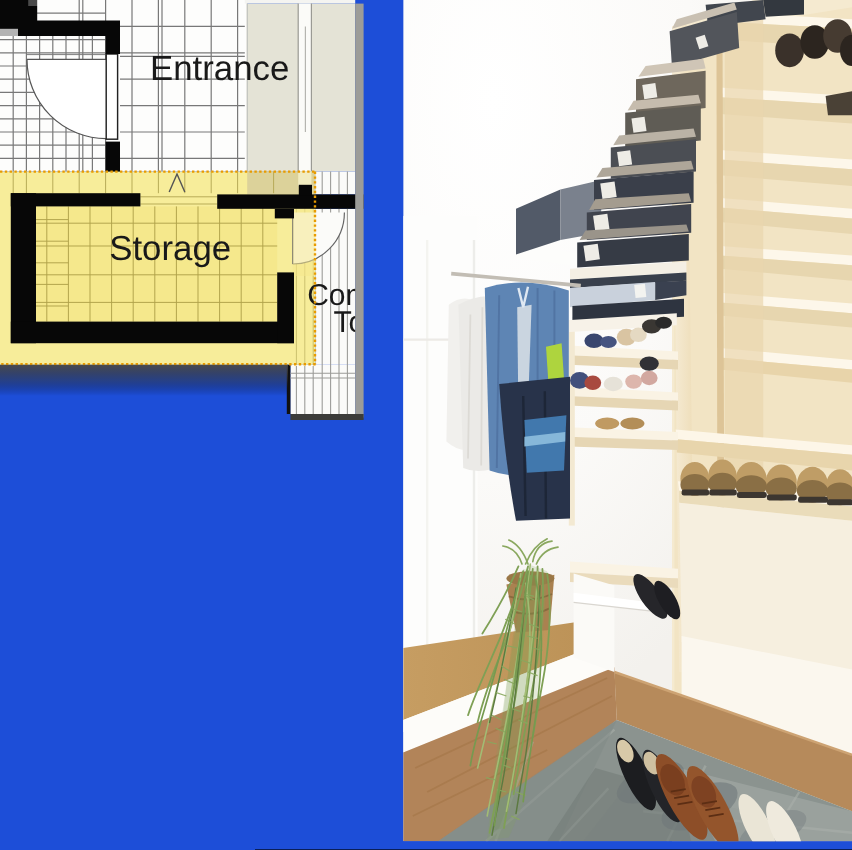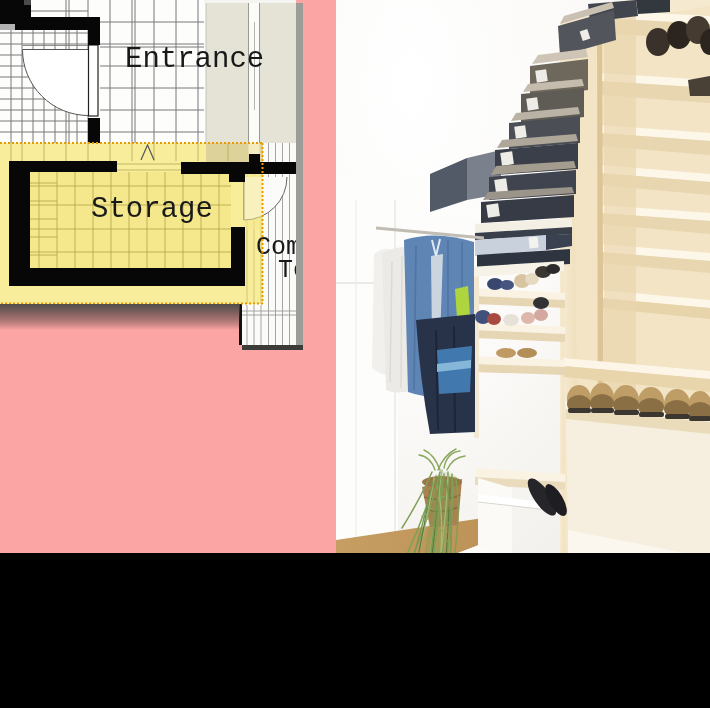--- a/index.html
+++ b/index.html
@@ -1,16 +1,16 @@
 <!DOCTYPE html>
 <html><head>
 <meta charset="utf-8">
 <style>
 html,body{margin:0;padding:0;background:#000;}
-#stage{position:relative;width:710px;height:553px;background:#fca5a5;overflow:hidden;font-family:Liberation Mono, monospace;}
+#stage{position:relative;width:710px;height:708px;background:#1d4ed8;overflow:hidden;font-family:Liberation Sans, sans-serif;}
 #plan{position:absolute;left:0;top:0;}
 #photo{position:absolute;left:336px;top:0;}
 </style>
 </head>
 <body>
 <div id="stage">
 <svg id="plan" width="304" height="352" viewBox="0 0 304 352">
 
   <rect x="0" y="0" width="206" height="143" fill="#fdfdfc"></rect>
   <rect x="204" y="0" width="92" height="3" fill="#f4f4f1"></rect>

